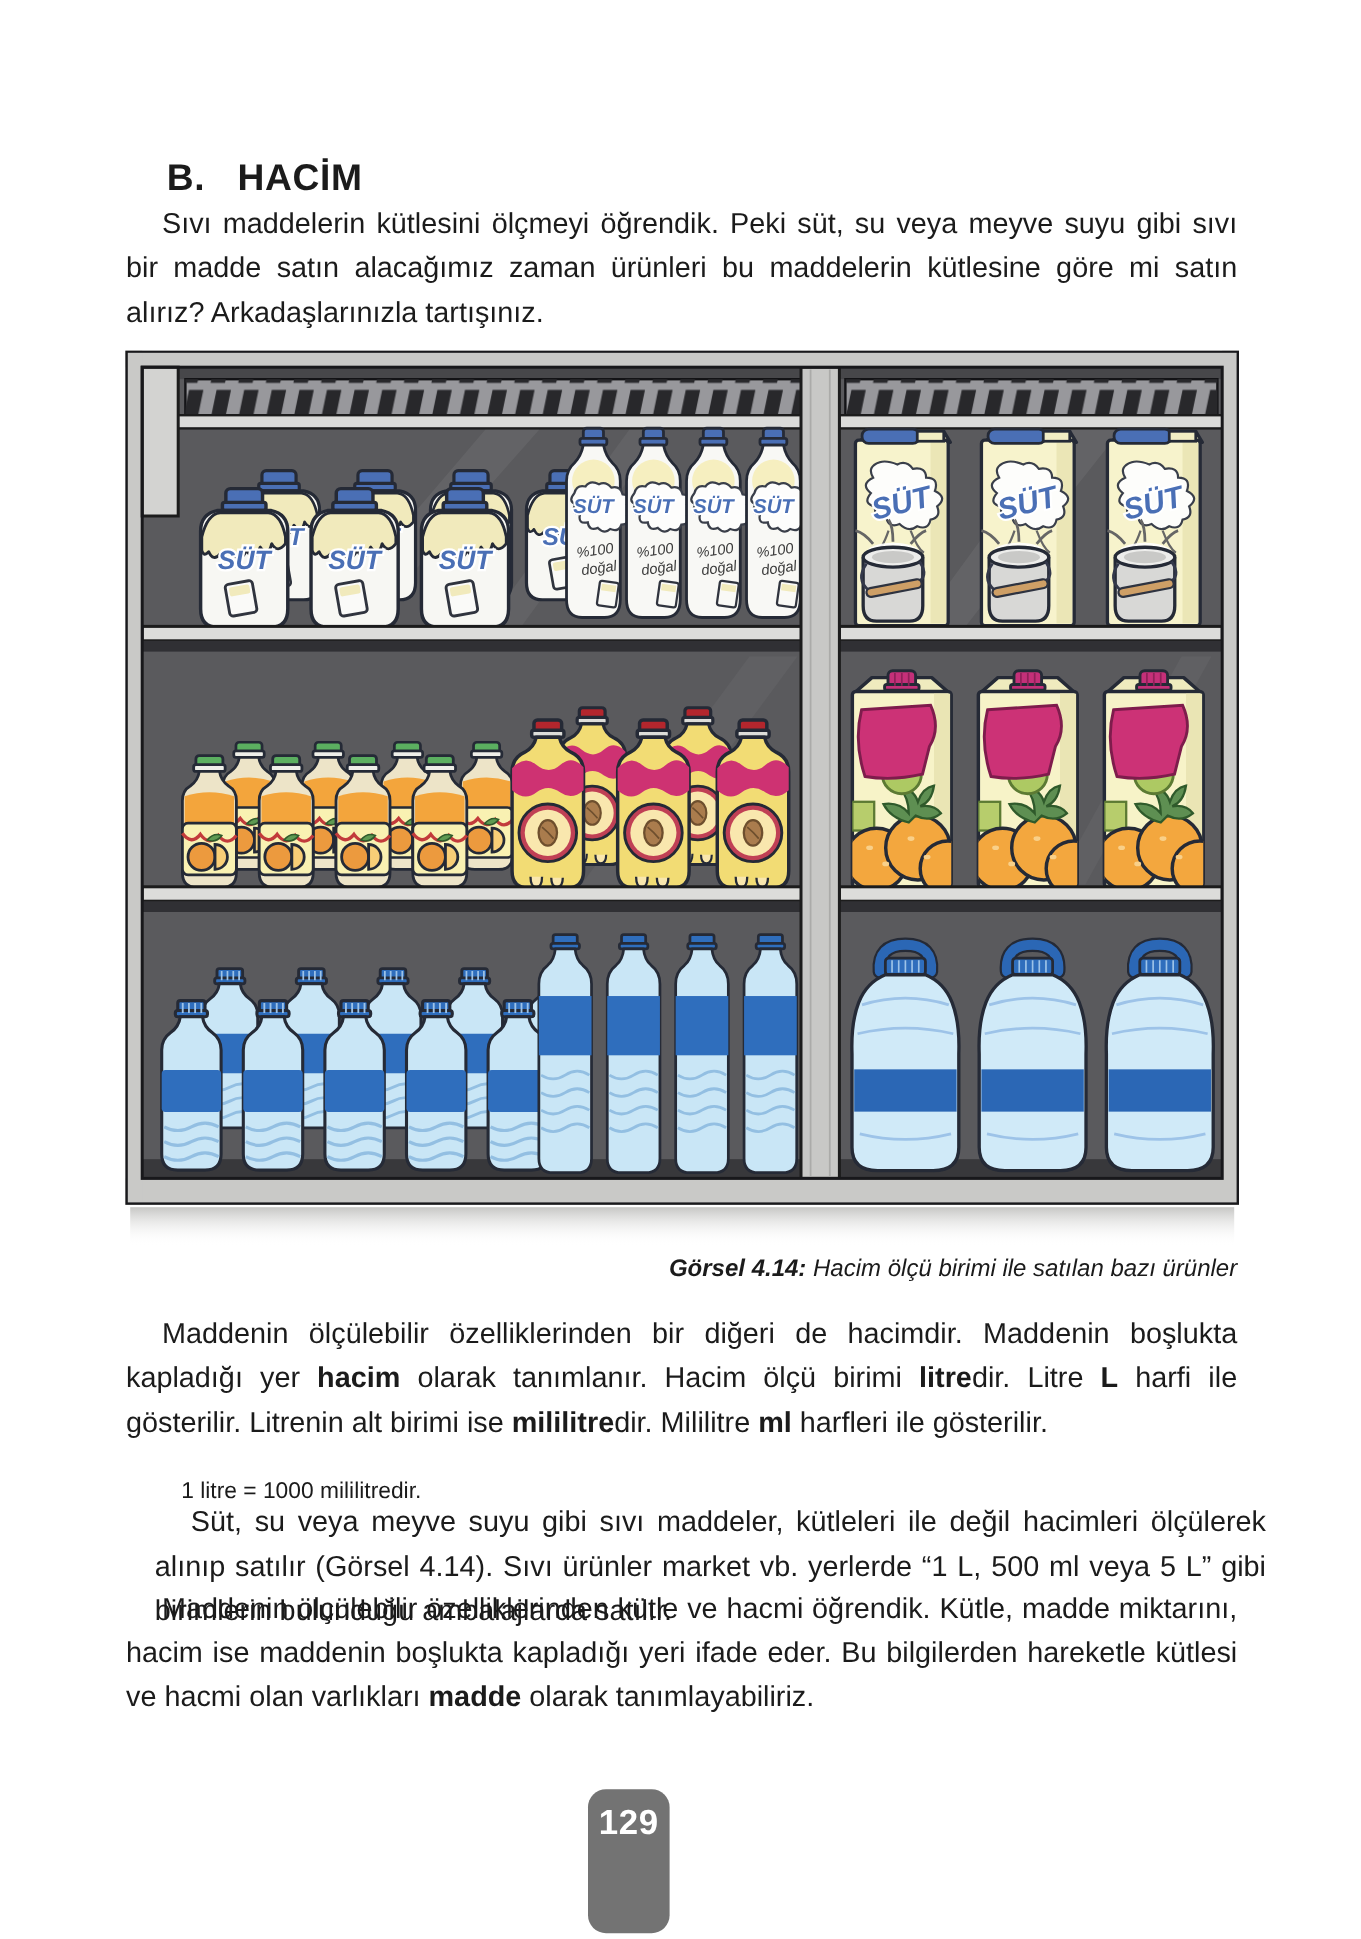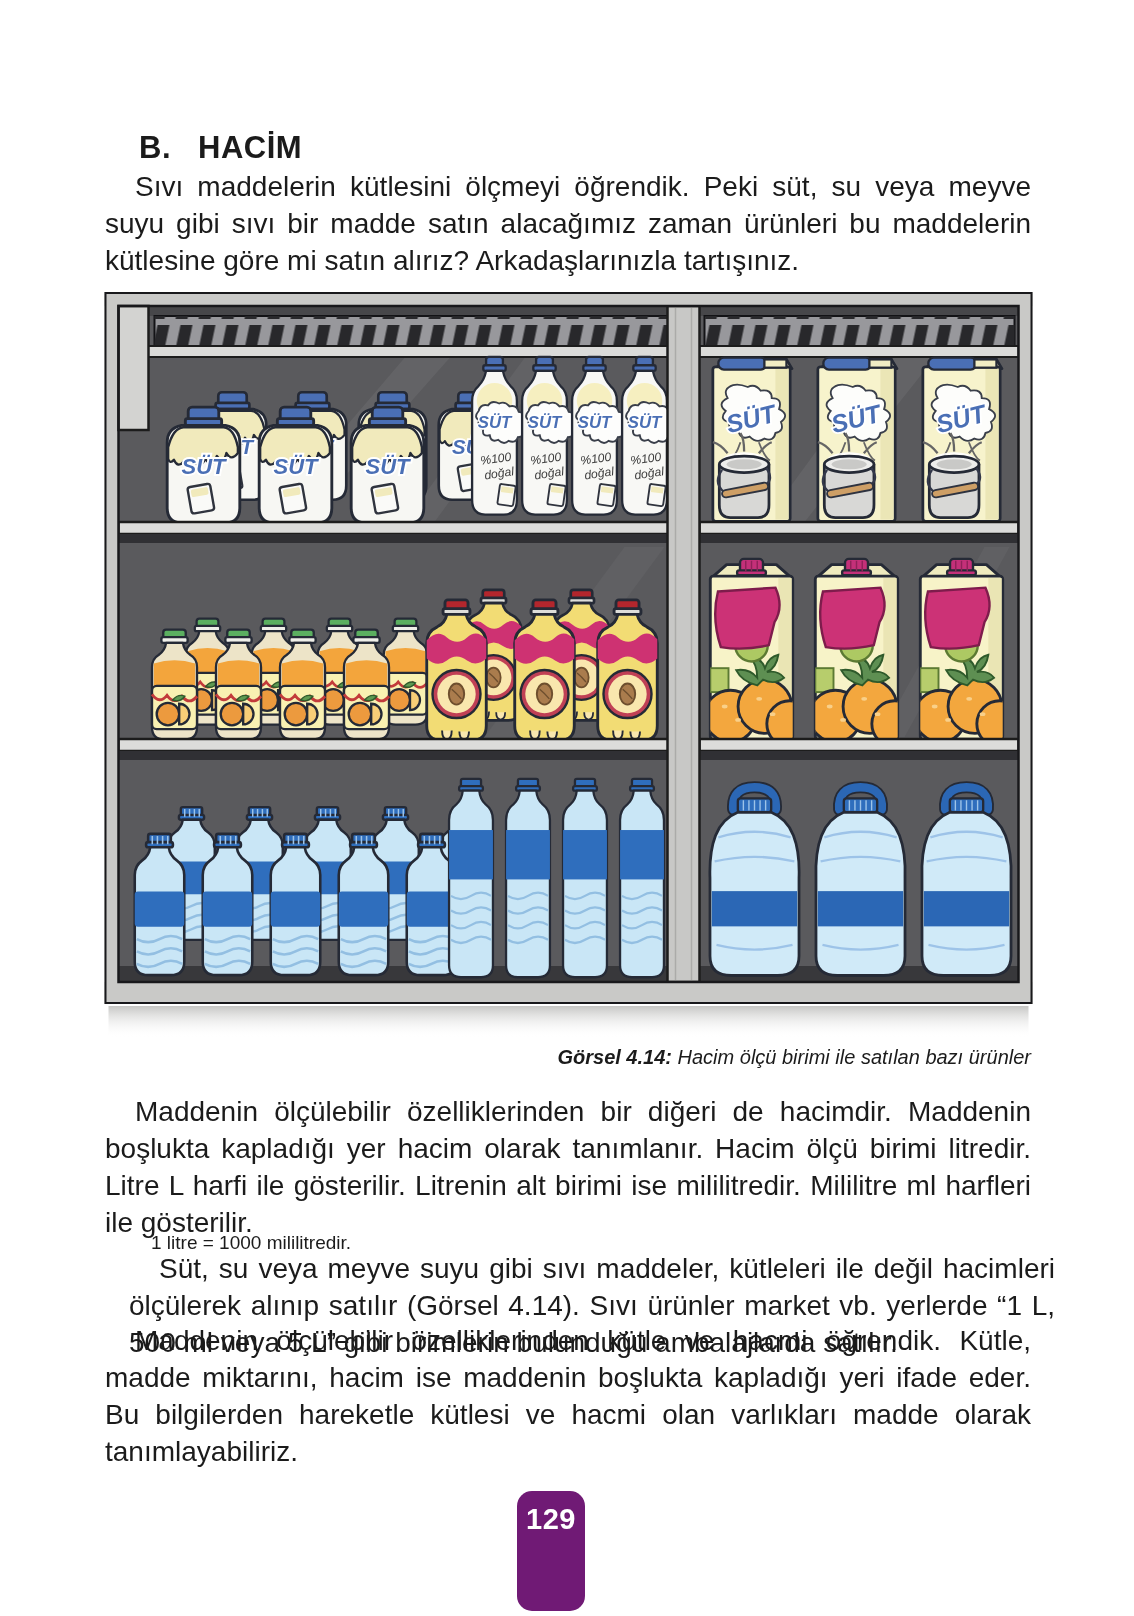--- a/index.html
+++ b/index.html
@@ -1,30 +1,30 @@
 <!DOCTYPE html>
 <html lang="tr"><head>
 <meta charset="utf-8">
 <style>
   html,body{margin:0;padding:0;background:#ffffff;}
   body{width:1134px;height:1616px;position:relative;font-family:"Liberation Sans",sans-serif;color:#1b1b1b;overflow:hidden;}
   h1{position:absolute;top:130px;left:139px;margin:0;font-size:31px;font-weight:bold;letter-spacing:.5px;}
   h1 .sp{display:inline-block;margin-left:27px;}
-  p.body{position:absolute;left:105px;width:926px;margin:0;font-size:28px;line-height:37px;text-align:justify;}
+  p.body{position:absolute;left:105px;width:926px;margin:0;font-size:24px;line-height:37px;text-align:justify;}
   .indent{text-indent:30px;}
-  span.b{font-weight:normal;}
+  span.b{font-weight:bold;}
   #intro{top:168px;}
   #fig{position:absolute;top:292px;left:104px;width:929px;height:748px;margin:0;}
   #caption{position:absolute;top:1044px;left:105px;width:926px;text-align:right;font-size:20px;font-style:italic;line-height:26px;}
   #caption .lab{font-weight:bold;}
   #p-hacim{top:1066px;}
   #equation{position:absolute;left:135px;top:1208px;margin:16px;font-size:19px;line-height:37px;font-weight:normal;}
   #p-satis{top:1223px;margin-left:24px;}
   #p-madde{top:1334px;}
-  #pagebox{position:absolute;left:517px;top:1491px;width:68px;height:120px;background:#701a75;border-radius:15px;text-align:center;}
+  #pagebox{position:absolute;left:490px;top:1491px;width:68px;height:120px;background:#737373;border-radius:15px;text-align:center;}
   #pagebox .num{display:block;padding-top:12px;font-size:29px;font-weight:bold;color:#ffffff;letter-spacing:.5px;}
   svg{font-family:"Liberation Sans",sans-serif;}
   
   #p-hacim{top:1093px;} #p-satis{top:1250px;} #p-madde{top:1322px;}
 </style>
 </head>
 <body>
 
 <div class="page">
 

